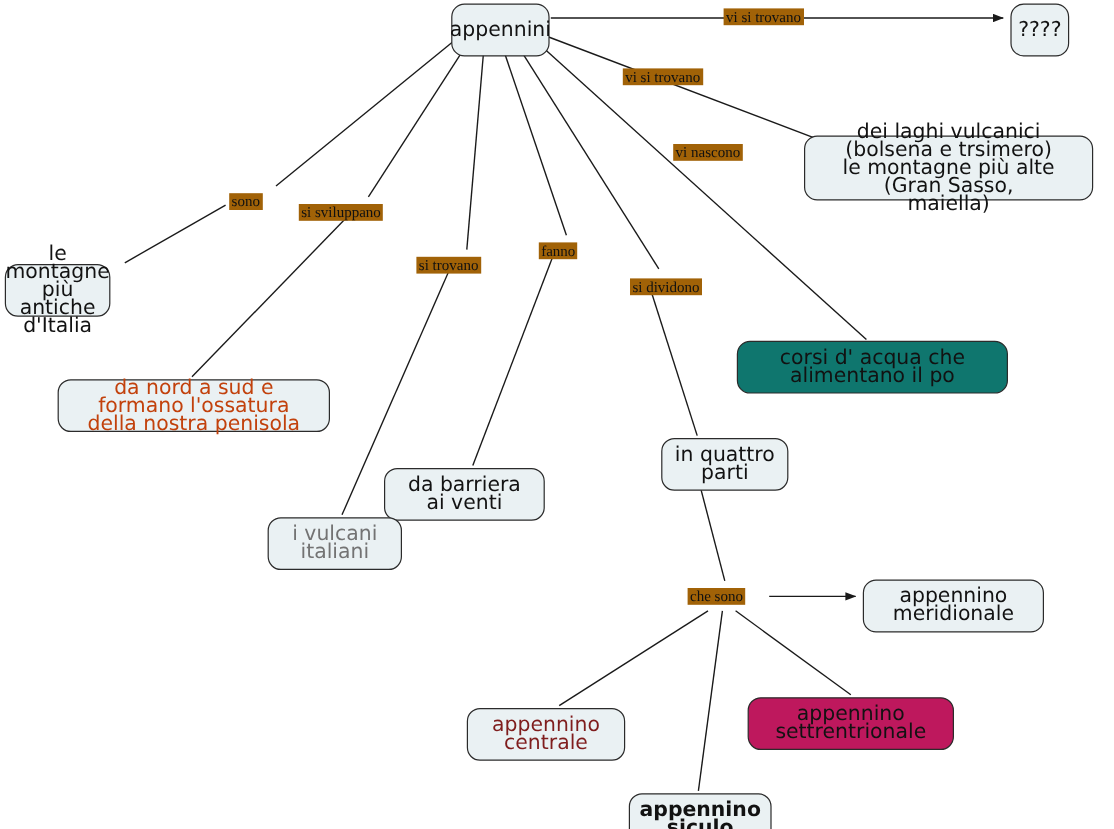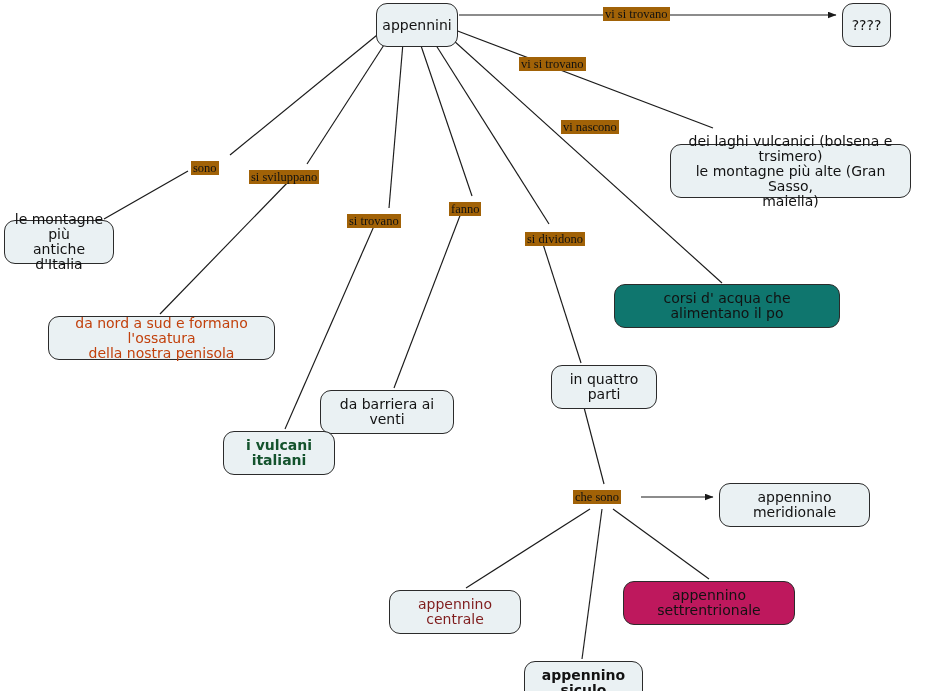--- a/index.html
+++ b/index.html
@@ -24,21 +24,21 @@
     width: 928px;
     height: 691px;
   }
   .node {
     position: absolute;
     box-sizing: border-box;
     background: #eaf1f3;
     border: 1px solid #2b2b2b;
     border-radius: 11px;
     color: #121212;
-    font-size: 14px;
+    font-size: 17px;
     line-height: 15px;
     text-align: center;
     display: flex;
     align-items: center;
     justify-content: center;
     padding: 21px 9px;
     white-space: pre-line;
     z-index: 3;
   }
   .link-label {
@@ -82,31 +82,31 @@
         <line x1="641" y1="497" x2="713" y2="497" stroke="#1a1a1a" stroke-width="1.15" marker-end="url(#arrowhead)"></line>
         <line x1="613" y1="509" x2="709" y2="579" stroke="#1a1a1a" stroke-width="1.15"></line>
         <line x1="590" y1="509" x2="466" y2="588" stroke="#1a1a1a" stroke-width="1.15"></line>
         <line x1="602" y1="509" x2="582" y2="659" stroke="#1a1a1a" stroke-width="1.15"></line>
       </g>
   </svg>
 
   <div id="nodes-group">
       <div class="node" style="left: 376px; top: 3px; width: 82px; height: 26px; background: rgb(234, 241, 243); border-color: rgb(43, 43, 43); color: rgb(18, 18, 18);">appennini</div>
       <div class="node" style="left: 842px; top: 3px; width: 49px; height: 26px; background: rgb(234, 241, 243); border-color: rgb(43, 43, 43); color: rgb(18, 18, 18);">????</div>
-      <div class="node" style="left: 670px; top: 144px; width: 241px; height: 54px; background: rgb(234, 241, 243); border-color: rgb(43, 43, 43); color: rgb(18, 18, 18);">dei laghi vulcanici (bolsena e trsimero)
+      <div class="node" style="left: 670px; top: 113px; width: 241px; height: 54px; background: rgb(234, 241, 243); border-color: rgb(43, 43, 43); color: rgb(18, 18, 18);">dei laghi vulcanici (bolsena e trsimero)
 le montagne più alte (Gran Sasso,
 maiella)</div>
-      <div class="node" style="left: 4px; top: 220px; width: 110px; height: 40px; background: rgb(234, 241, 243); border-color: rgb(43, 43, 43); color: rgb(18, 18, 18);">le montagne più
+      <div class="node" style="left: 4px; top: 220px; width: 88px; height: 40px; background: rgb(234, 241, 243); border-color: rgb(43, 43, 43); color: rgb(18, 18, 18);">le montagne più
 antiche d'Italia</div>
       <div class="node" style="left: 614px; top: 284px; width: 226px; height: 26px; background: #0f766e; border-color: rgb(43, 43, 43); color: rgb(18, 18, 18);">corsi d' acqua che alimentano il po</div>
       <div class="node" style="left: 20px; top: 316px; width: 227px; height: 40px; background: rgb(234, 241, 243); border-color: rgb(43, 43, 43); color: #c2410c; margin-left: 28px;">da nord a sud e formano l'ossatura
 della nostra penisola</div>
       <div class="node" style="left: 527px; top: 365px; width: 106px; height: 26px; background: rgb(234, 241, 243); border-color: rgb(43, 43, 43); color: rgb(18, 18, 18); margin-left: 24px;">in quattro parti</div>
       <div class="node" style="left: 320px; top: 390px; width: 134px; height: 26px; background: rgb(234, 241, 243); border-color: rgb(43, 43, 43); color: rgb(18, 18, 18);">da barriera ai venti</div>
-      <div class="node" style="left: 223px; top: 431px; width: 112px; height: 26px; background: rgb(234, 241, 243); border-color: rgb(43, 43, 43); color: #14532d; font-weight: bold;">i vulcani italiani</div>
+      <div class="node" style="left: 223px; top: 431px; width: 112px; height: 26px; background: rgb(234, 241, 243); border-color: rgb(43, 43, 43); color: #737373;">i vulcani italiani</div>
       <div class="node" style="left: 719px; top: 483px; width: 151px; height: 28px; background: rgb(234, 241, 243); border-color: rgb(43, 43, 43); color: rgb(18, 18, 18);">appennino meridionale</div>
       <div class="node" style="left: 623px; top: 581px; width: 172px; height: 28px; background: #be185d; border-color: rgb(43, 43, 43); color: rgb(18, 18, 18);">appennino settrentrionale</div>
       <div class="node" style="left: 389px; top: 590px; width: 132px; height: 28px; background: rgb(234, 241, 243); border-color: rgb(43, 43, 43); color: #7f1d1d;">appennino centrale</div>
       <div class="node" style="left: 524px; top: 661px; width: 119px; height: 28px; background: rgb(234, 241, 243); border-color: rgb(43, 43, 43); color: rgb(18, 18, 18); font-weight: bold;">appennino siculo</div>
     </div>
   <div id="labels-group">
       <div class="link-label" style="left: 603px; top: 7px;">vi si trovano</div>
       <div class="link-label" style="left: 519px; top: 57px;">vi si trovano</div>
       <div class="link-label" style="left: 561px; top: 120px;">vi nascono</div>
       <div class="link-label" style="left: 191px; top: 161px;">sono</div>

